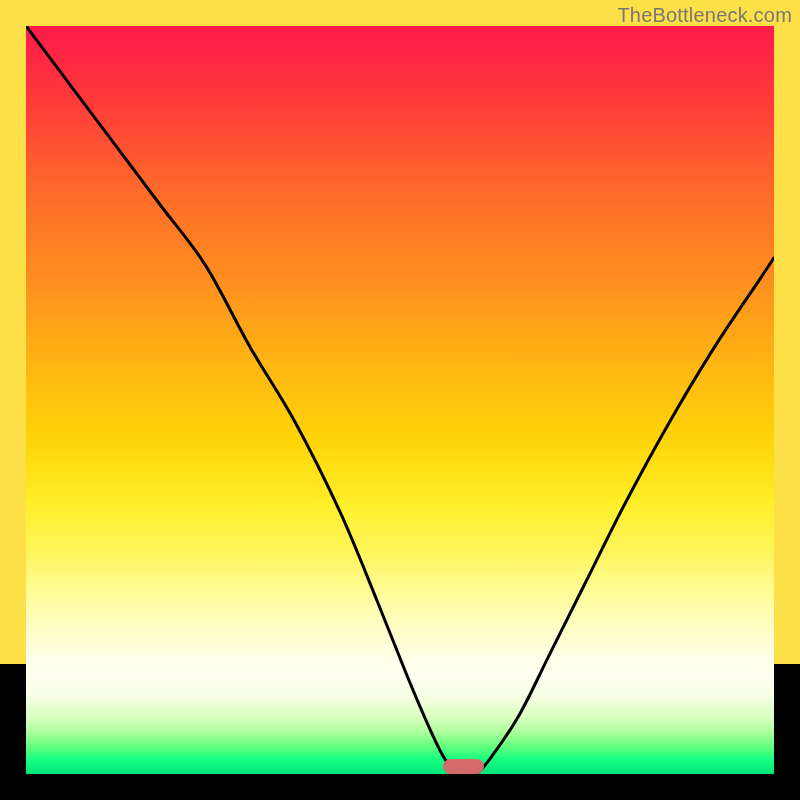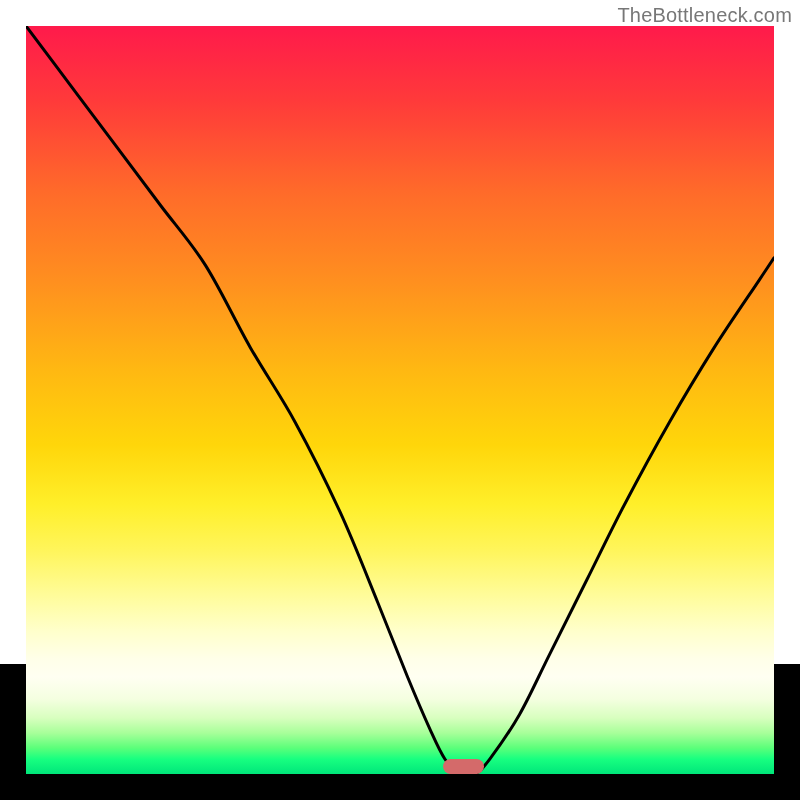--- a/index.html
+++ b/index.html
@@ -8,21 +8,21 @@
     width: 800px;
     height: 800px;
     background: #000;
     overflow: hidden;
     font-family: Arial, Helvetica, sans-serif;
   }
   .frame {
     position: relative;
     width: 800px;
     height: 664px;
-    background: #ffffff;
+    background: #fde047;
   }
   .plot {
     position: absolute;
     left: 26px;
     top: 26px;
     width: 748px;
     height: 748px;
     background: linear-gradient(to bottom,
       #ff1a4b 0%,
       #ff3a3a 10%,

